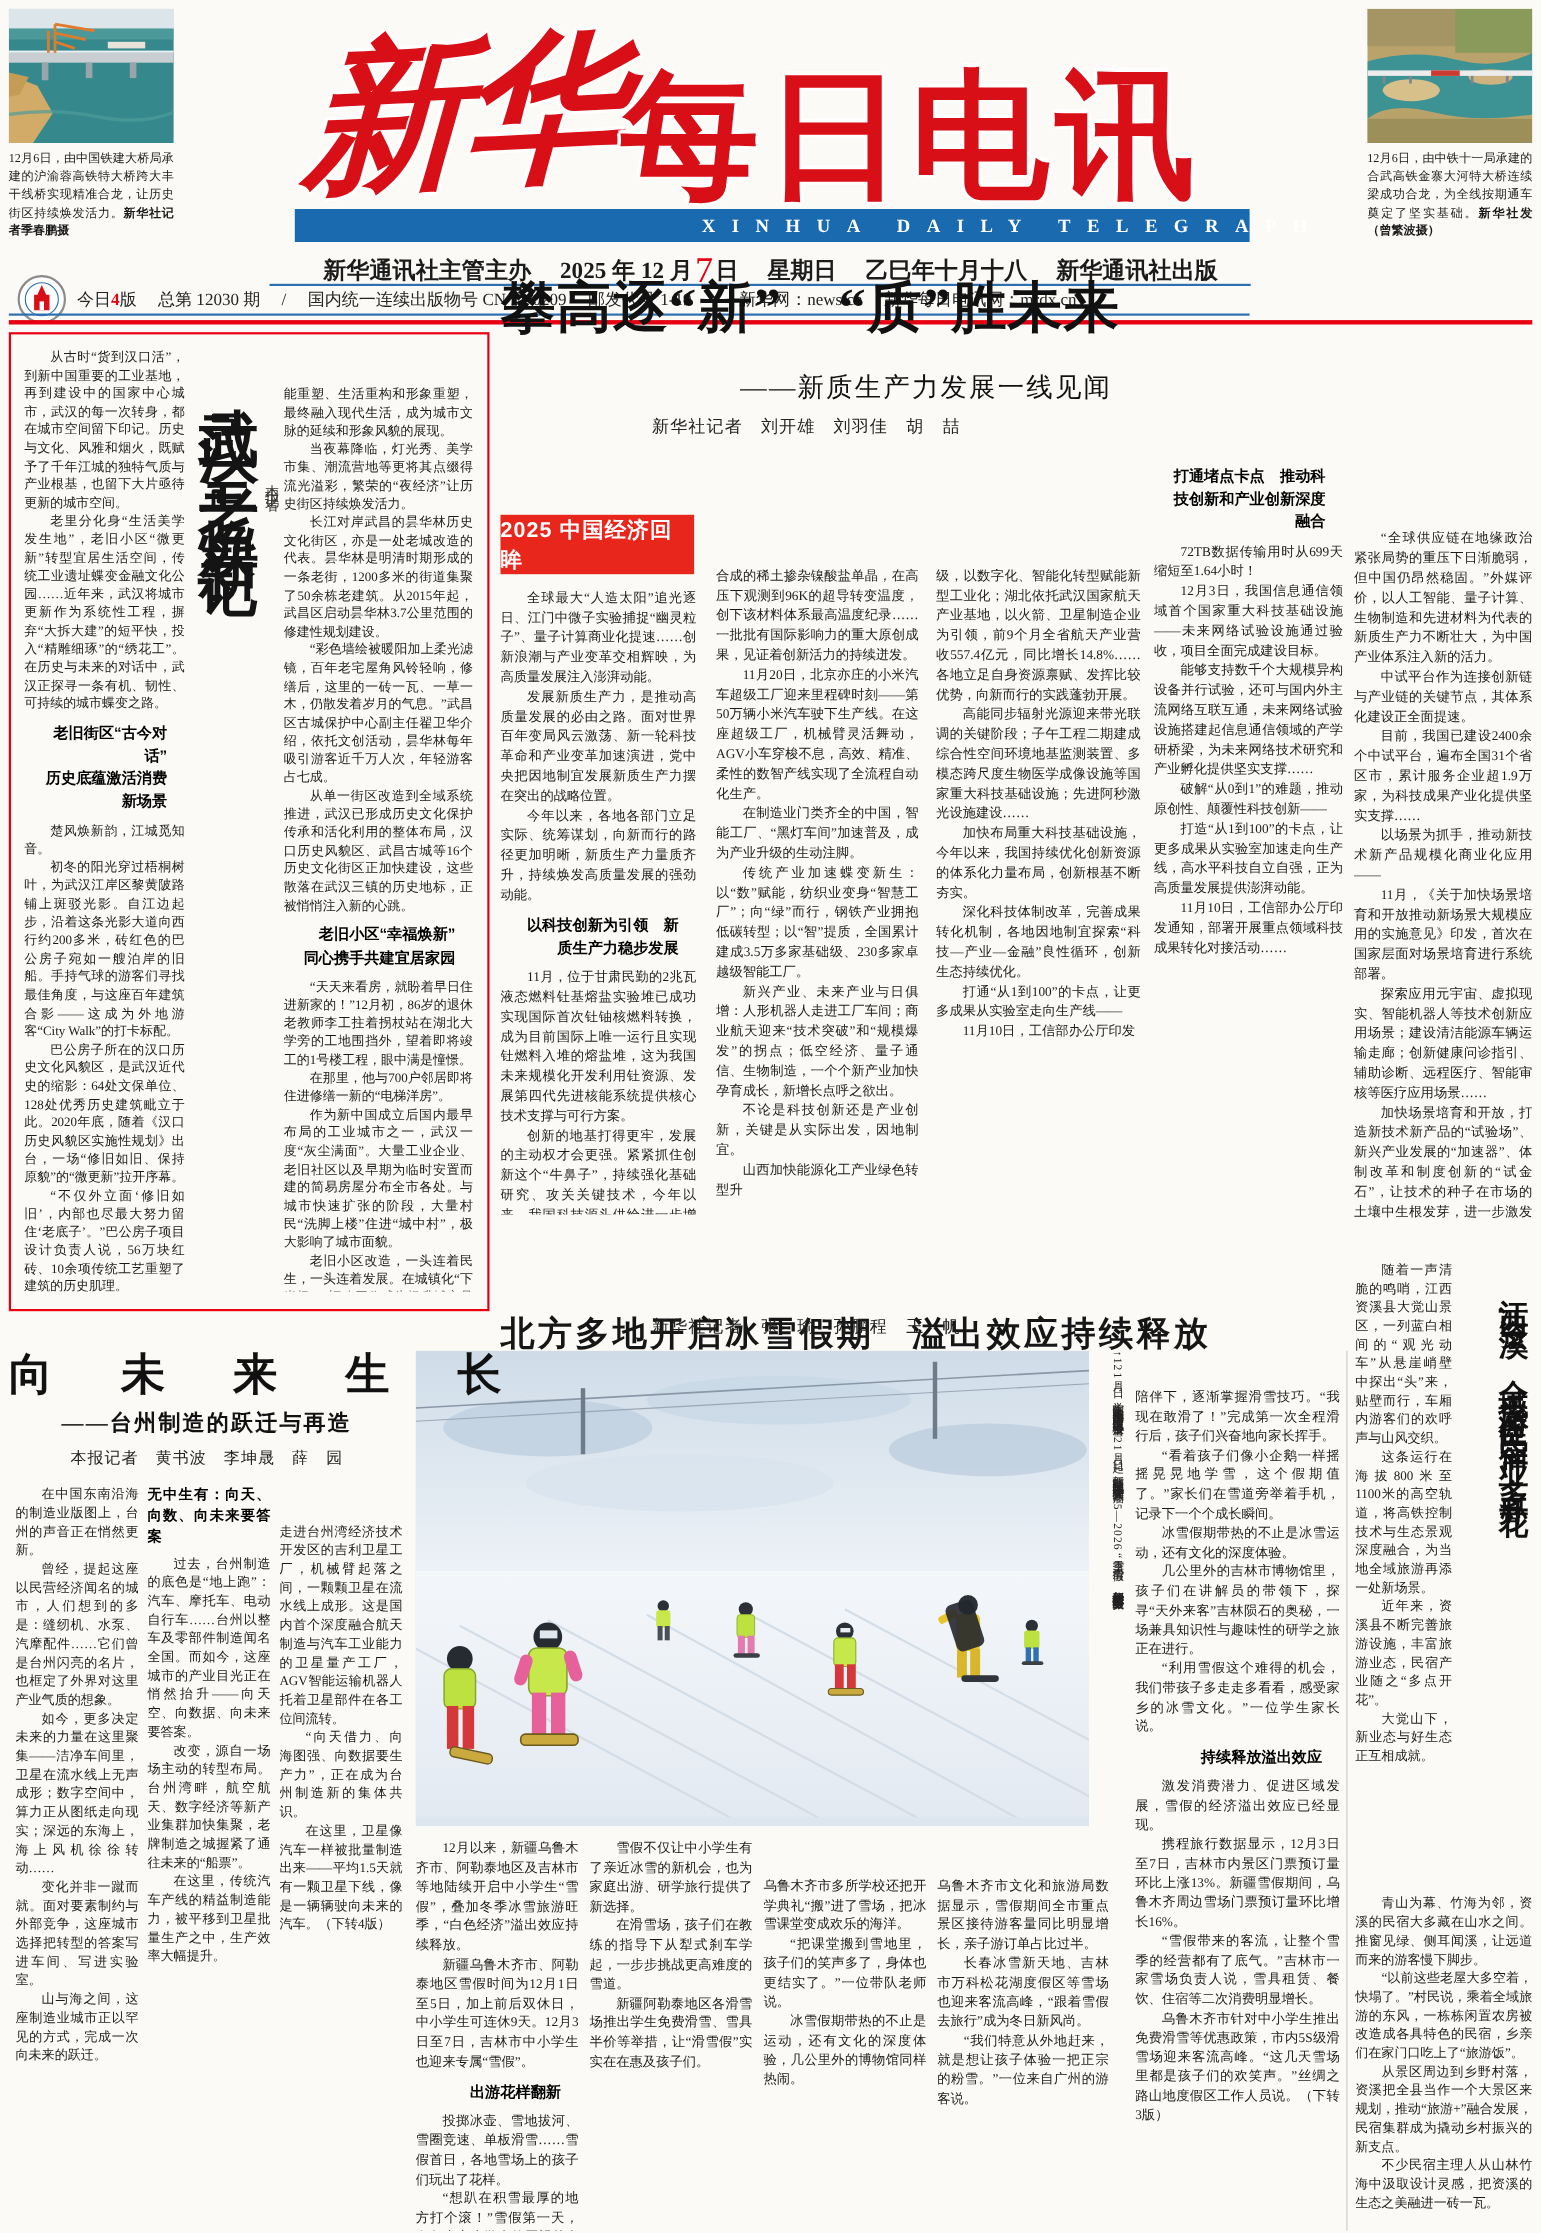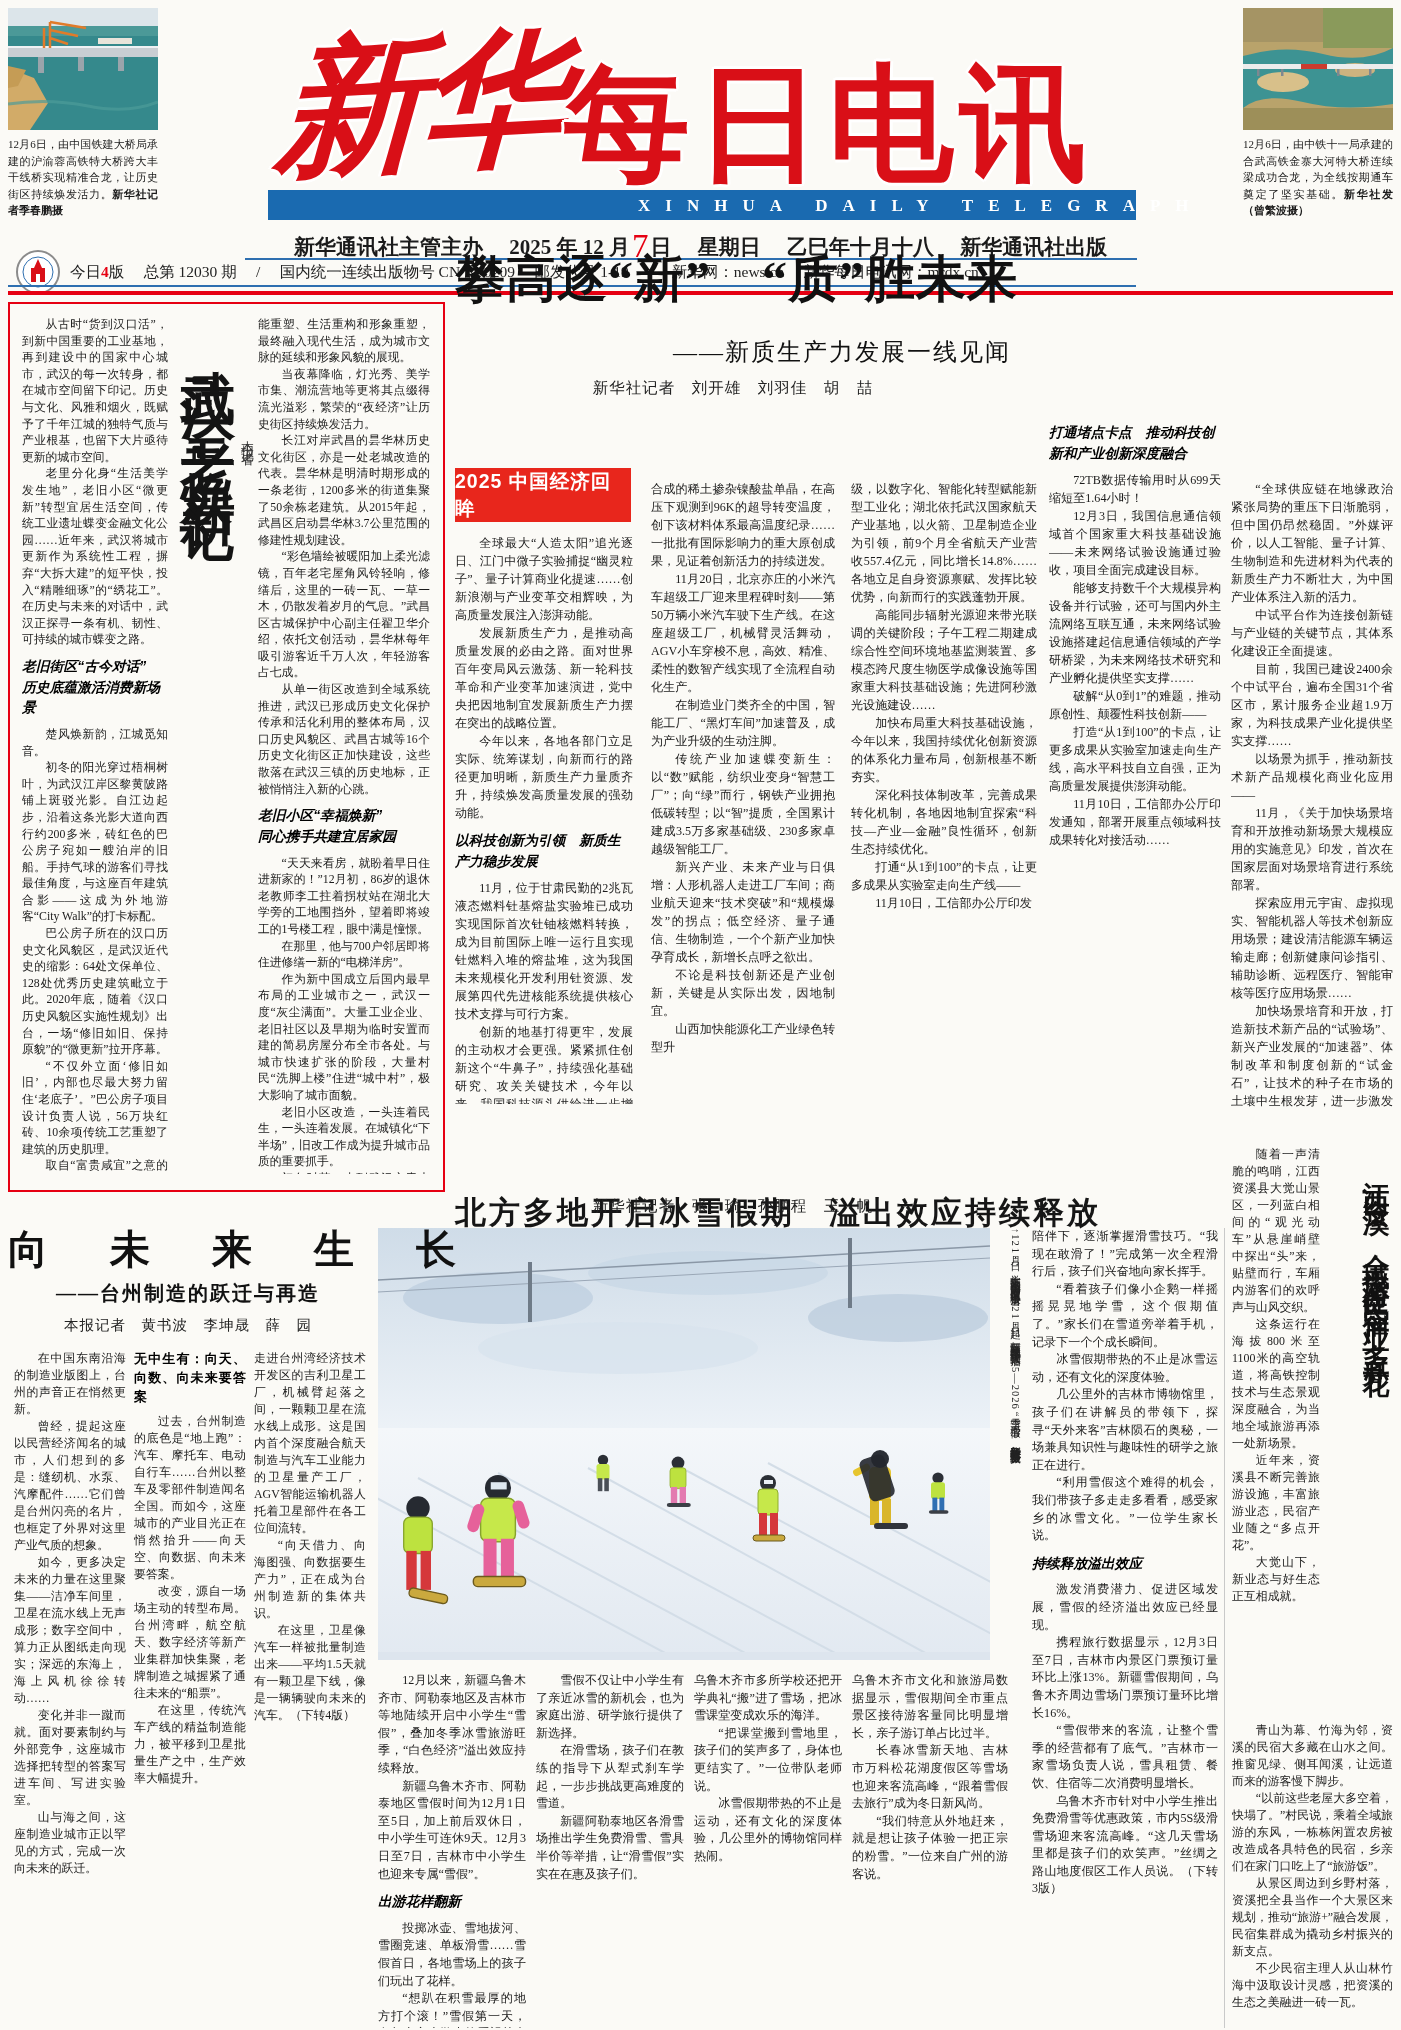--- a/index.html
+++ b/index.html
@@ -2,28 +2,28 @@
 <html><head>
 <meta charset="utf-8">
 <style>
   html,body{margin:0;padding:0;background:#9a9a9a;}
   .page{position:relative;width:1401px;height:2030px;margin:0 auto;background:#fbfaf6;
         font-family:"Liberation Serif","DejaVu Serif",serif;color:#1b1b1b;overflow:hidden;}
   .abs{position:absolute;}
   
   .col{position:absolute;overflow:hidden;text-align:justify;}
   .col p{margin:0;text-indent:2em;}
-  .col p.ni{text-indent:0;}
+  .col p.ni{text-indent:0;margin-top:34px;}
   .wh-col{font-size:11.8px;line-height:16.6px;}
   .ec-col{font-size:12.1px;line-height:18px;}
   .sk-col{font-size:12.1px;line-height:17.6px;}
   .gr-col{font-size:11.9px;line-height:17px;}
   .zx-col{font-size:11.9px;line-height:17px;}
-  .sub{font-family:"Liberation Sans","DejaVu Sans",sans-serif;font-weight:bold;text-align:left;
-       text-indent:0 !important;line-height:1.5;margin:9px 0 7px;font-size:13.8px;color:#000;font-style:italic;}
+  .sub{font-family:"Liberation Sans","DejaVu Sans",sans-serif;font-weight:bold;text-align:right;
+       text-indent:0 !important;line-height:1.5;margin:9px 16px 7px;font-size:13.8px;color:#000;}
   .leadsub{font-family:"Liberation Sans","DejaVu Sans",sans-serif;font-weight:bold;
        text-indent:0 !important;font-size:13px;line-height:1.45;margin:0 0 6px;color:#000;}
   
   .mast-callig{font-weight:bold;color:#d90f17;font-style:italic;transform:rotate(-3deg) skewX(-5deg);
        font-size:148px;line-height:1;letter-spacing:-6px;
        text-shadow:3px 0 0 #fff,-3px 0 0 #fff,0 3px 0 #fff,0 -3px 0 #fff,2px 2px 0 #fff,-2px -2px 0 #fff;}
   .mast-rest{font-weight:bold;color:#d90f17;font-size:126px;line-height:1;letter-spacing:6px;
        text-shadow:3px 0 0 #fff,-3px 0 0 #fff,0 3px 0 #fff,0 -3px 0 #fff,2px 2px 0 #fff,-2px -2px 0 #fff;}
   .blue-bar{background:#1a6ab0;}
   .bar-en{color:#fff;font-weight:bold;font-size:17px;letter-spacing:15px;white-space:nowrap;

